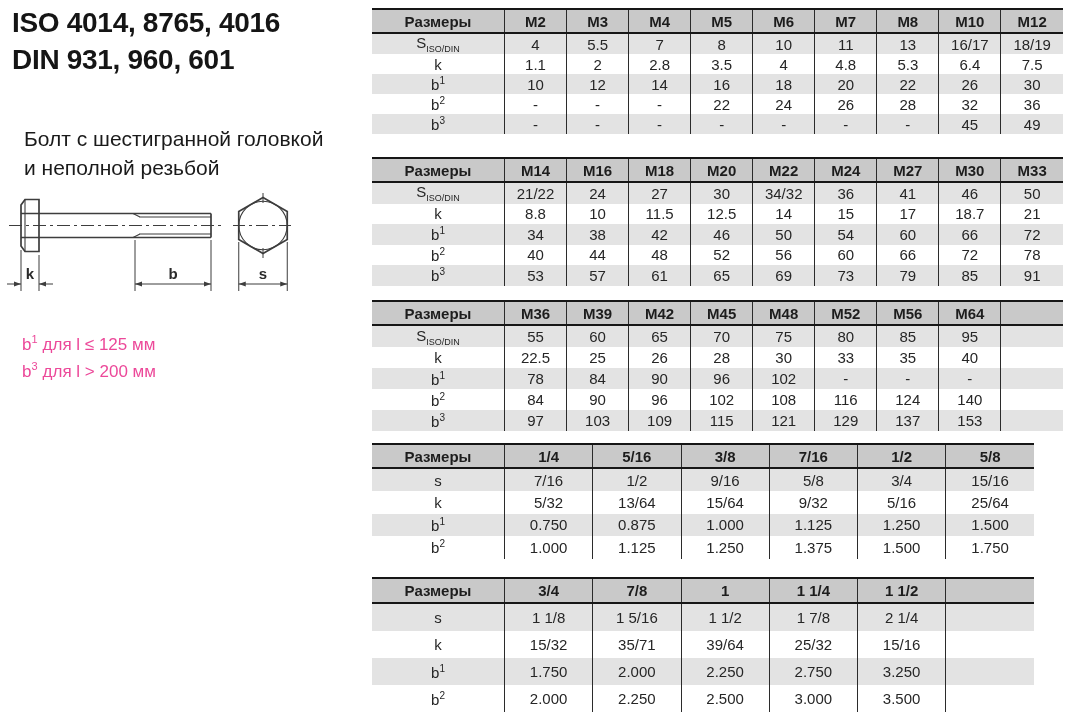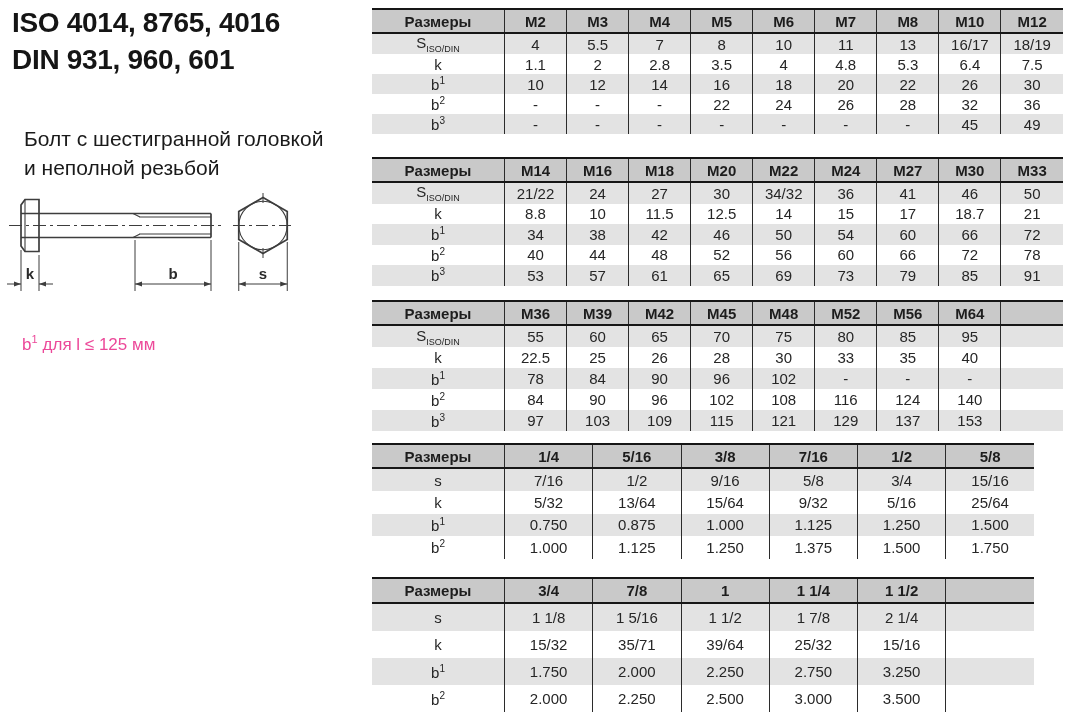--- a/index.html
+++ b/index.html
@@ -104,20 +104,23 @@
     <polygon class="arrow" points="232.75,92 239.75,89.4 239.75,94.6"></polygon>
     <polygon class="arrow" points="281.25,92 274.25,89.4 274.25,94.6"></polygon>
     <text class="dimtext" x="257" y="87" text-anchor="middle">s</text>
   </g>
 </svg>
 
 <div class="footnotes">
   <div>
     <span>b</span><sup>1</sup><span class="ftext">для l ≤ 125 мм</span>
   </div>
+  <div>
+    <span>b</span><sup>3</sup><span class="ftext">для l &gt; 200 мм</span>
+  </div>
 </div>
 
 <div class="tbl" id="t1">
     <table>
       <tbody>
         <tr class="hdr">
           <td>Размеры</td>
           <td>M2</td>
           <td>M3</td>
           <td>M4</td>

